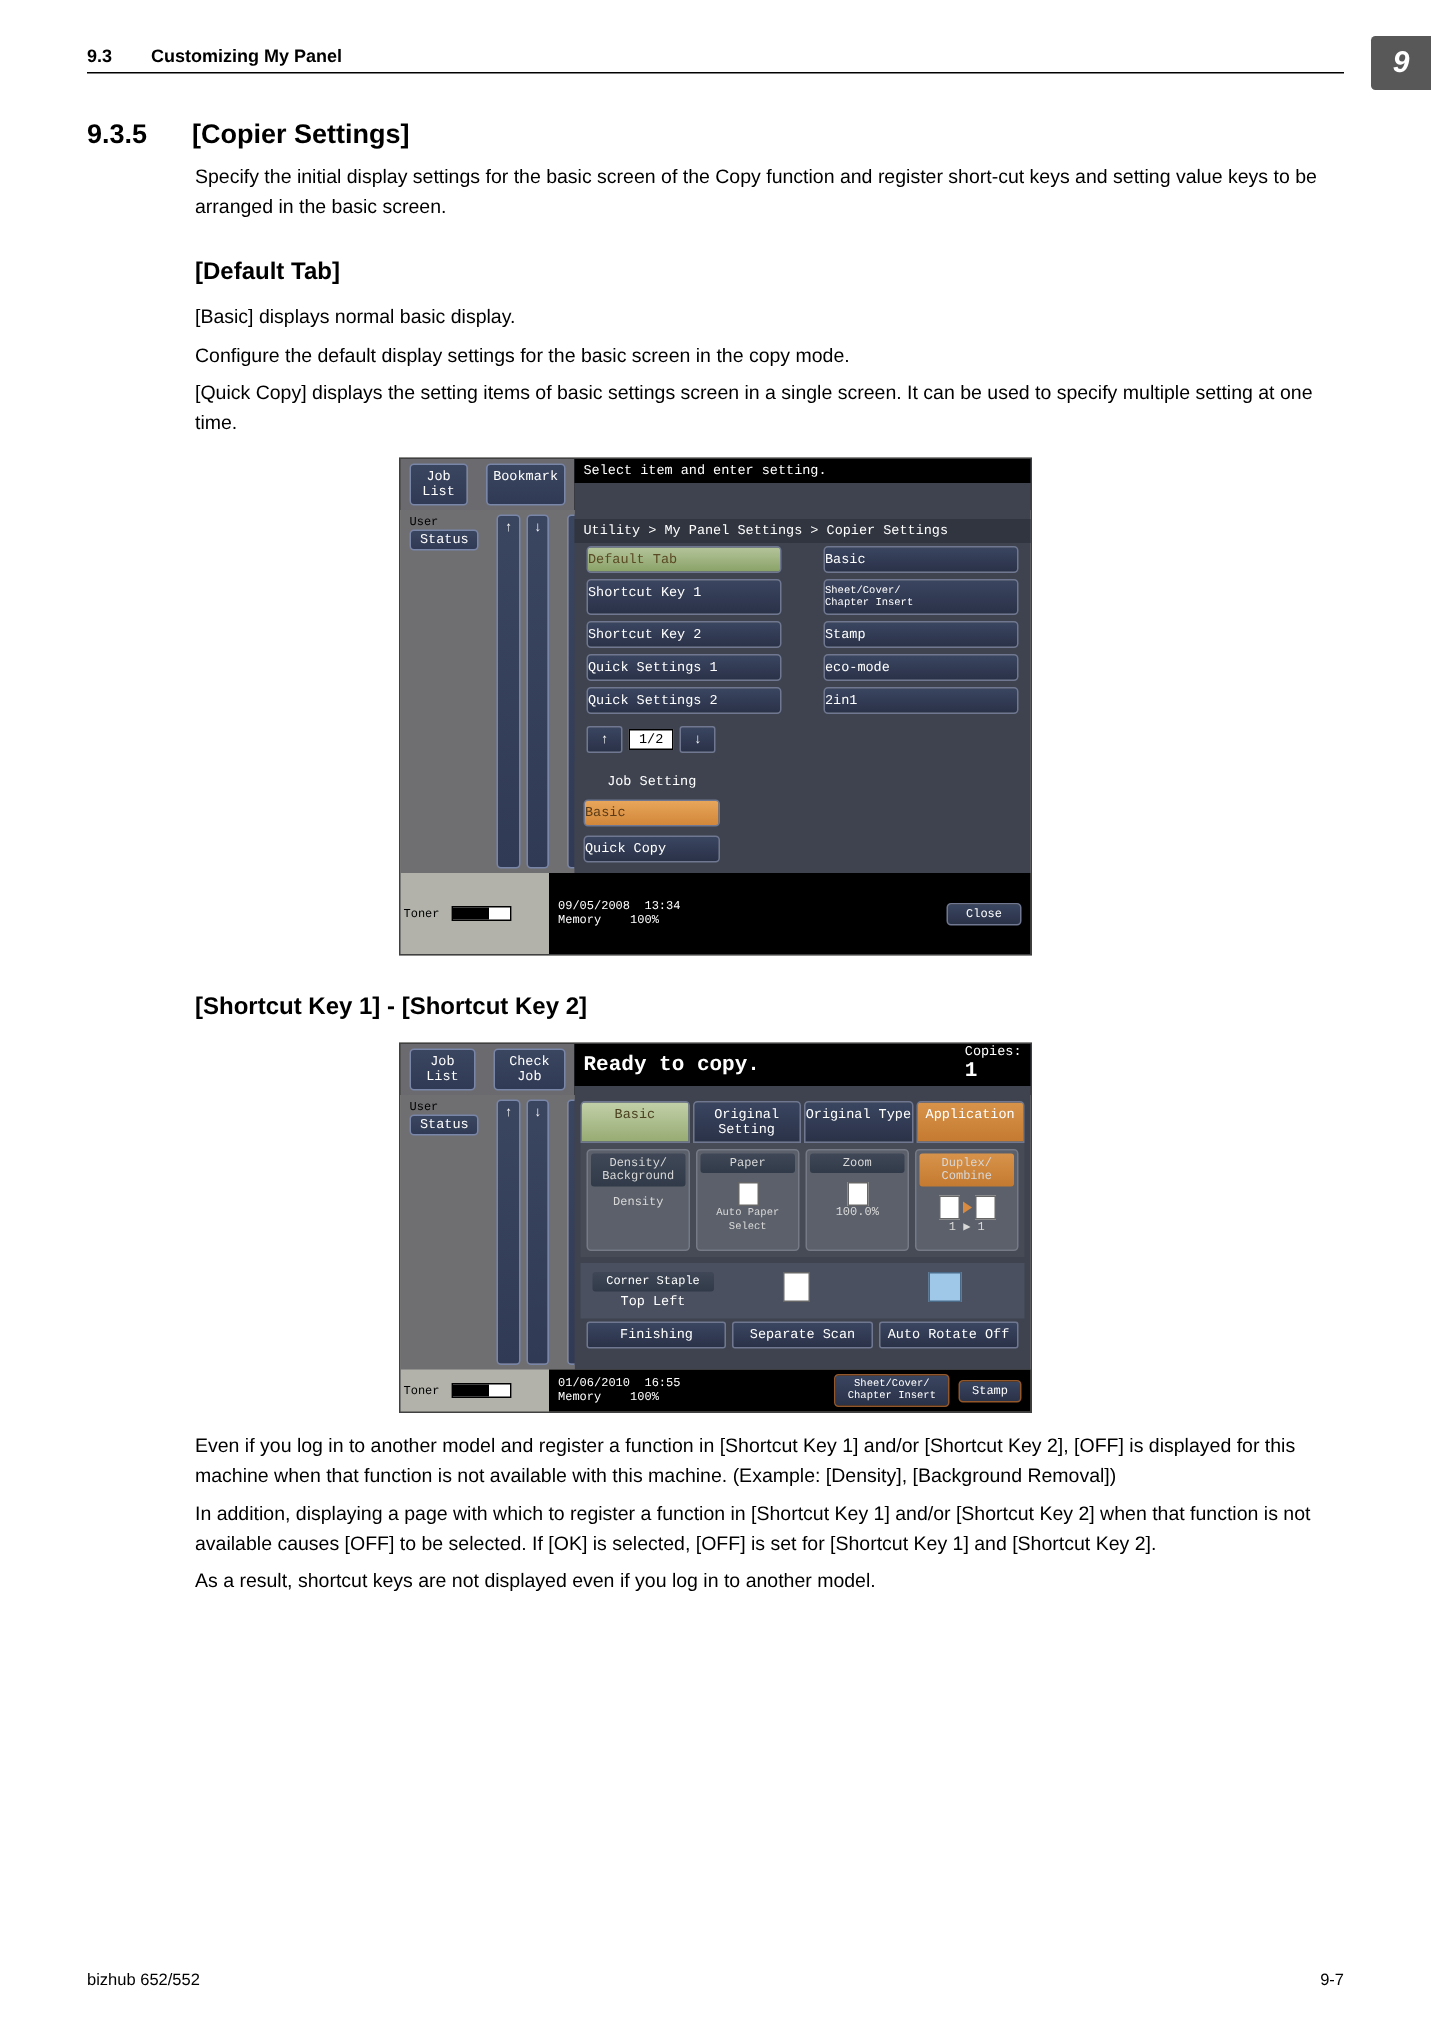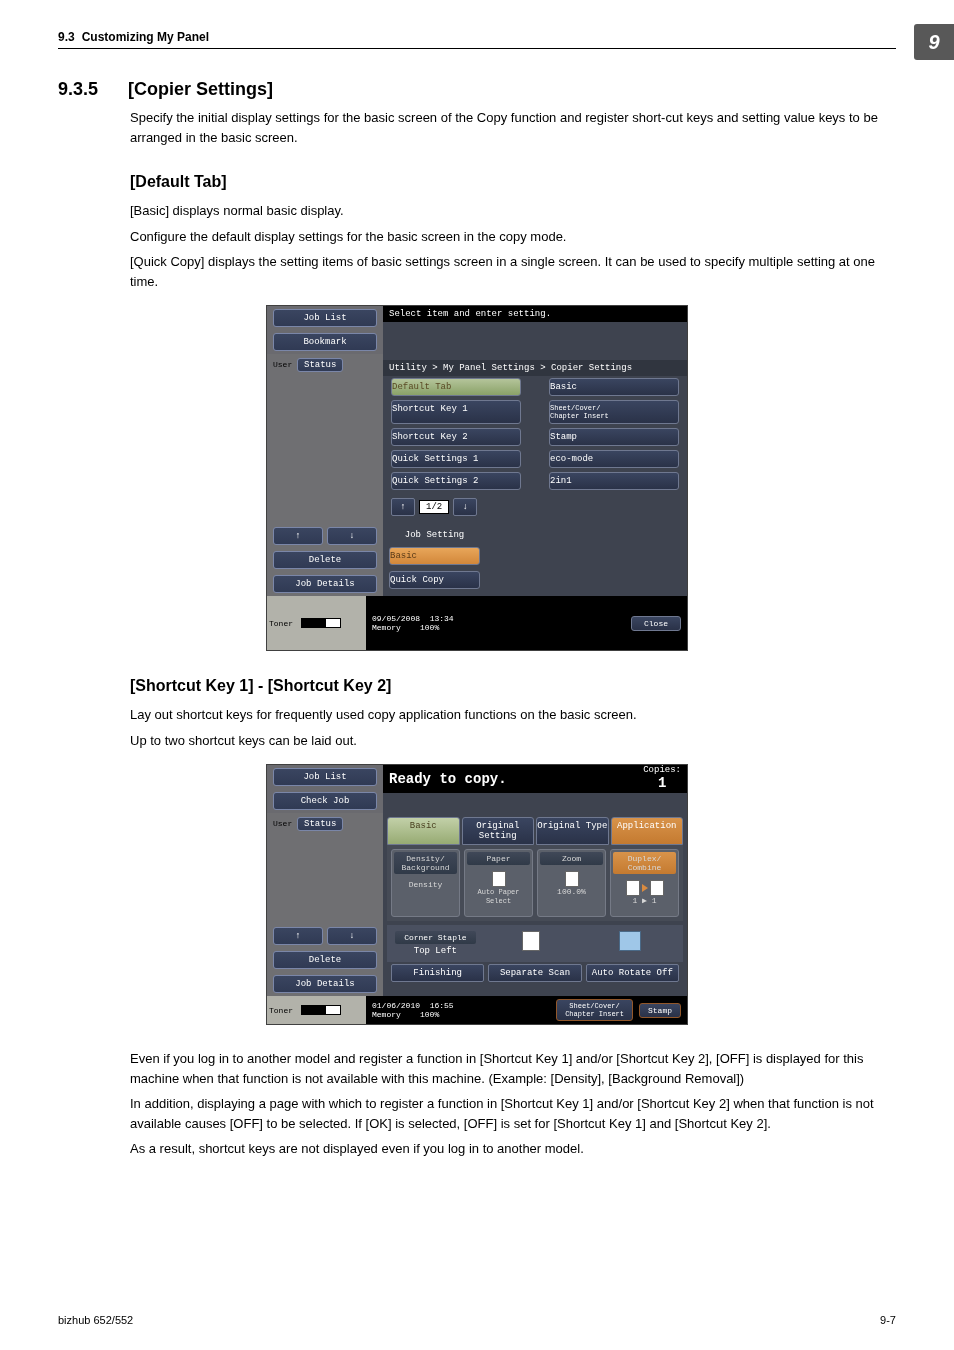--- a/index.html
+++ b/index.html
@@ -9,21 +9,21 @@
   .hdr-line{border-top:1px solid #000;margin-top:2px}
   .chap{position:absolute;right:0;top:24px;width:40px;height:36px;background:#585858;color:#fff;display:flex;align-items:center;justify-content:center;font-style:italic;font-weight:bold;font-size:20px;border-radius:3px 0 0 3px}
   .h3{margin:30px 0 8px 0;font-size:0}
   .h3-num{font-size:18px;font-weight:bold;display:inline-block;width:70px;vertical-align:top}
   .h3-title{font-size:18px;font-weight:bold;display:inline-block}
   .body-indent{margin-left:72px}
   .p{font-size:13px;line-height:1.5;margin:6px 0}
   .h4{font-size:16px;font-weight:bold;margin:26px 0 10px 72px}
   .shot{width:420px;margin:14px auto 10px auto;border:1px solid #404040;background:#b2b2aa;font-family:"Courier New",monospace;font-size:10px;color:#fff}
   .shot .top{background:#000;color:#fff;display:flex}
-  .shot .side{width:116px;background:#6a6a6f;display:flex;flex-direction:column}
+  .shot .side{width:116px;background:#6a6a6f;display:flex;flex-direction:row}
   .sbtn{background:linear-gradient(#3a4560,#303a54);border:1px solid #7a86a8;border-radius:3px;margin:3px 6px;padding:3px 4px;color:#fff;text-align:center;font-size:9px}
   .sflex{display:flex;margin:3px 6px;gap:4px}
   .sflex .sbtn{margin:0;flex:1}
   .sgap{flex:1}
   .sbtm{font-size:8px;color:#000;padding:2px;display:flex;align-items:center;gap:8px}
   .sbtm .gauge{width:38px;height:8px;background:#fff;border:1px solid #000;position:relative}
   .sbtm .gauge::after{content:"";position:absolute;left:0;top:0;bottom:0;width:24px;background:#000}
   .main{flex:1;background:#3e434f;display:flex;flex-direction:column}
   .hline{background:#000;color:#fff;padding:3px 6px;font-size:9px}
   .crumbs{background:#30353f;padding:3px 6px;font-size:9px;color:#fff;margin-top:6px}
@@ -59,25 +59,25 @@
   .act2 .p2{flex:1;background:linear-gradient(#3a4560,#2a3248);border:1px solid #6f7890;border-radius:2px;color:#fff;text-align:center;font-size:9px;padding:3px 0}
   .shot2 .hline.big{font-size:14px;font-weight:bold;padding:6px}
   .ftr2{background:#000;color:#fff;display:flex;padding:3px 6px;font-size:8px;justify-content:flex-start;align-items:center;gap:6px}
   .ftr2 .sp{flex:1}
   .ftr2 .bbtn{background:linear-gradient(#3a4560,#2a3248);border:1px solid #92572a;border-radius:3px;padding:2px 8px}
   .stampb{border-color:#c2652a}
   .mini-icon{display:inline-block;width:20px;height:18px;background:#9fc7e8;border:1px solid #4a6a88;vertical-align:middle}
   .mini-doc{display:inline-block;width:12px;height:14px;background:#fff;border:1px solid #666;vertical-align:middle}
   .mini-arr{display:inline-block;width:0;height:0;border-top:4px solid transparent;border-bottom:4px solid transparent;border-left:6px solid #d88a40;vertical-align:middle;margin:0 1px}
   .page-footer{position:absolute;bottom:24px;left:58px;right:58px;display:flex;justify-content:space-between;font-size:11px}
-  .hdr-num{margin-right:7px}
+  .hdr-num{margin-right:26px}
   .orange-bord{border:2px solid #d85a28}
   .bot-area{margin:2px 4px 0 4px}
   .shot .crumbs, .shot .mrow, .shot .pager{color:#fff}
-  .cop{position:absolute;right:6px;top:0;font-size:9px;text-align:center}
+  .cop{position:absolute;right:6px;top:0;font-size:9px;}
   .rel{position:relative}
   .pcol .c .mini-doc{margin:0 1px}
 </style>
 </head>
 <body>
 
 <div class="page">
   <div class="chap">9</div>
   <div class="hdr">
     <span class="hdr-txt hdr-num">9.3</span>
@@ -164,24 +164,20 @@
           <span class="gauge"></span>
         </div>
       <div class="ftr" style="flex:1">
         <span><span>09/05/2008</span>&nbsp;&nbsp;<span>13:34</span><br><span>Memory</span>&nbsp;&nbsp;&nbsp;&nbsp;<span>100%</span></span>
         <span class="close">Close</span>
       </div>
     </div>
   </div>
 
   <div class="h4">[Shortcut Key 1] - [Shortcut Key 2]</div>
-  <div class="body-indent">
-    <p class="p">Lay out shortcut keys for frequently used copy application functions on the basic screen.</p>
-    <p class="p">Up to two shortcut keys can be laid out.</p>
-  </div>
 
   <div class="shot shot2">
     <div class="top">
       <div class="side">
         <div class="sbtn">Job List</div>
         <div class="sbtn">Check Job</div>
       </div>
       <div class="main rel">
         <div class="hline big">Ready to copy.</div>
         <div class="cop"><span>Copies:</span><br><b style="font-size:14px">1</b></div>
@@ -249,21 +245,21 @@
       <div class="ftr2" style="flex:1">
         <span><span>01/06/2010</span>&nbsp;&nbsp;<span>16:55</span><br><span>Memory</span>&nbsp;&nbsp;&nbsp;&nbsp;<span>100%</span></span>
         <span class="sp"></span>
         <span class="bbtn orange-bord" style="white-space:pre-line;font-size:7px;text-align:center">Sheet/Cover/
 Chapter Insert</span>
         <span class="bbtn orange-bord stampb">Stamp</span>
       </div>
     </div>
   </div>
 
-  <div class="body-indent" style="margin-top:24px">
+  <div class="body-indent" style="margin-top:12px">
     <p class="p">Even if you log in to another model and register a function in [Shortcut Key 1] and/or [Shortcut Key 2], [OFF] is displayed for this machine when that function is not available with this machine. (Example: [Density], [Background Removal])</p>
     <p class="p">In addition, displaying a page with which to register a function in [Shortcut Key 1] and/or [Shortcut Key 2] when that function is not available causes [OFF] to be selected. If [OK] is selected, [OFF] is set for [Shortcut Key 1] and [Shortcut Key 2].</p>
     <p class="p">As a result, shortcut keys are not displayed even if you log in to another model.</p>
   </div>
 
   <div class="page-footer">
     <span>bizhub 652/552</span>
     <span>9-7</span>
   </div>
 </div>

